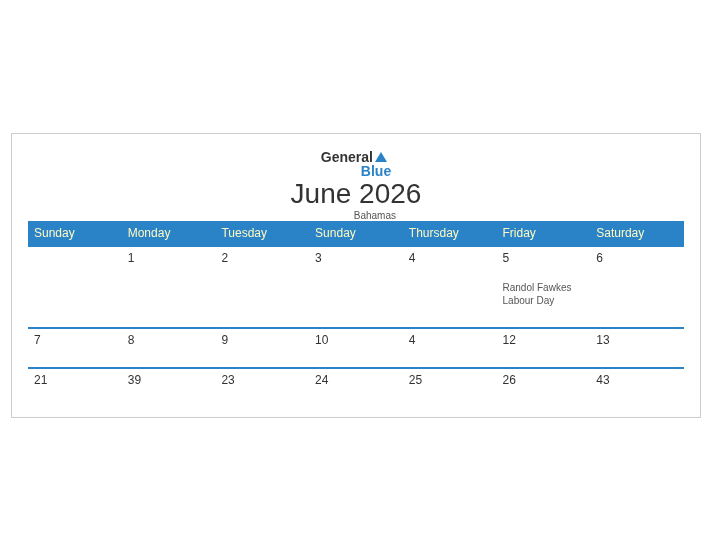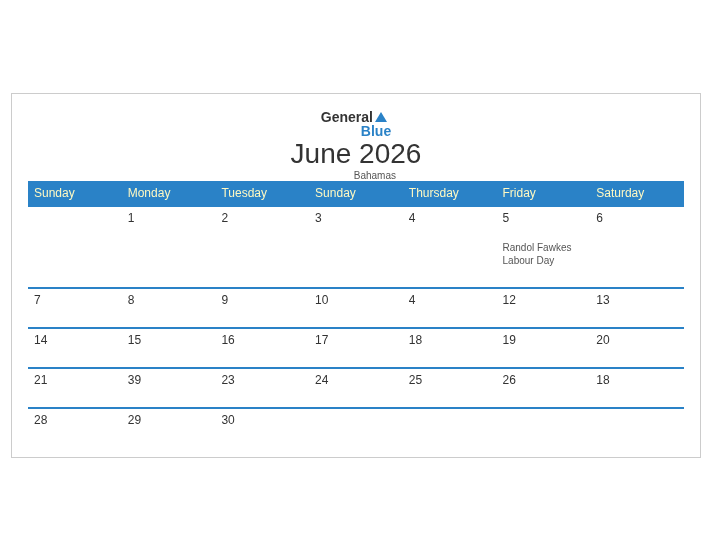--- a/index.html
+++ b/index.html
@@ -177,74 +177,36 @@
           </td>
           <td>
             <span class="day-number">12</span>
           </td>
           <td>
             <span class="day-number">13</span>
           </td>
         </tr>
         <tr>
           <td>
-            <span class="day-number">14</span>
-          </td>
-          <td>
-            <span class="day-number">15</span>
-          </td>
-          <td>
-            <span class="day-number">16</span>
-          </td>
-          <td>
-            <span class="day-number">17</span>
-          </td>
-          <td>
-            <span class="day-number">18</span>
-          </td>
-          <td>
-            <span class="day-number">19</span>
-          </td>
-          <td>
-            <span class="day-number">20</span>
-          </td>
-        </tr>
-        <tr>
-          <td>
             <span class="day-number">21</span>
           </td>
           <td>
             <span class="day-number">39</span>
           </td>
           <td>
             <span class="day-number">23</span>
           </td>
           <td>
             <span class="day-number">24</span>
           </td>
           <td>
             <span class="day-number">25</span>
           </td>
           <td>
             <span class="day-number">26</span>
           </td>
           <td>
-            <span class="day-number">18</span>
-          </td>
-        </tr>
-        <tr>
-          <td>
-            <span class="day-number">28</span>
-          </td>
-          <td>
-            <span class="day-number">29</span>
-          </td>
-          <td>
-            <span class="day-number">30</span>
-          </td>
-          <td></td>
-          <td></td>
-          <td></td>
-          <td></td>
+            <span class="day-number">43</span>
+          </td>
         </tr>
       </tbody>
   </table>
 </div>
 
 </body></html>

